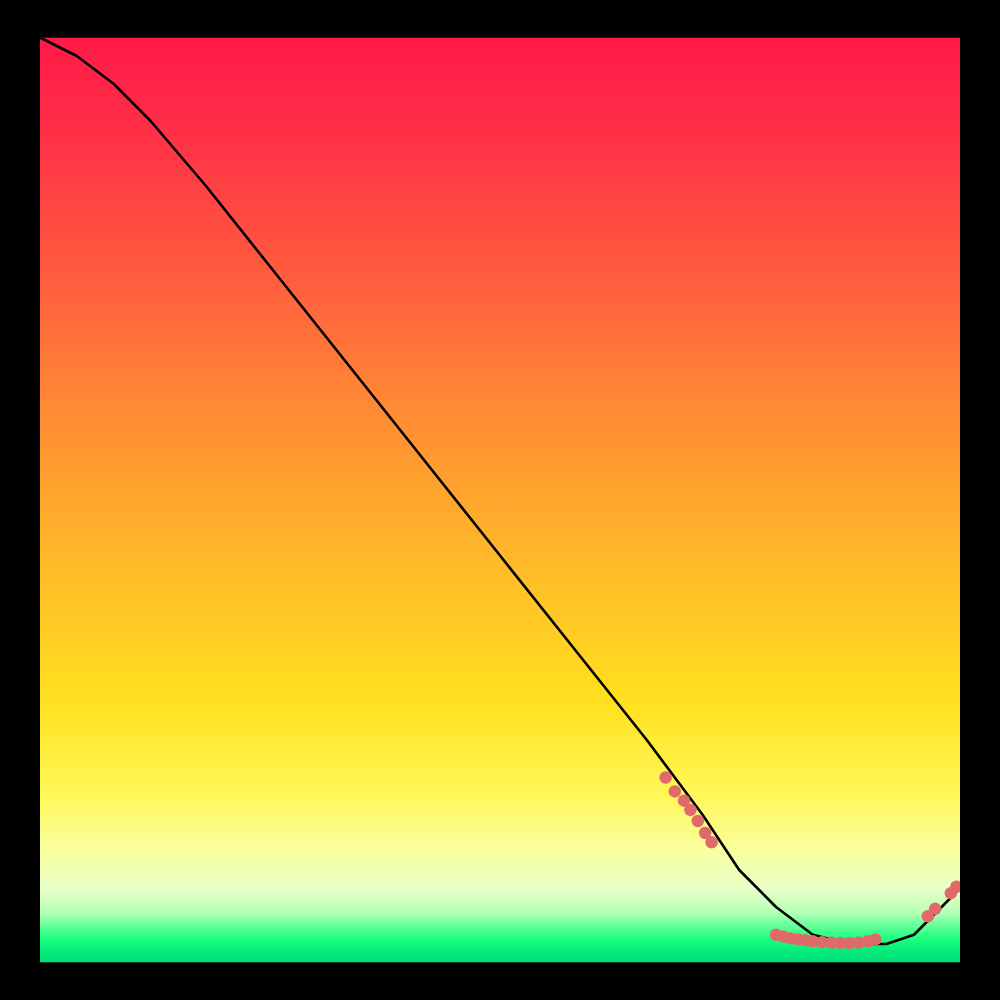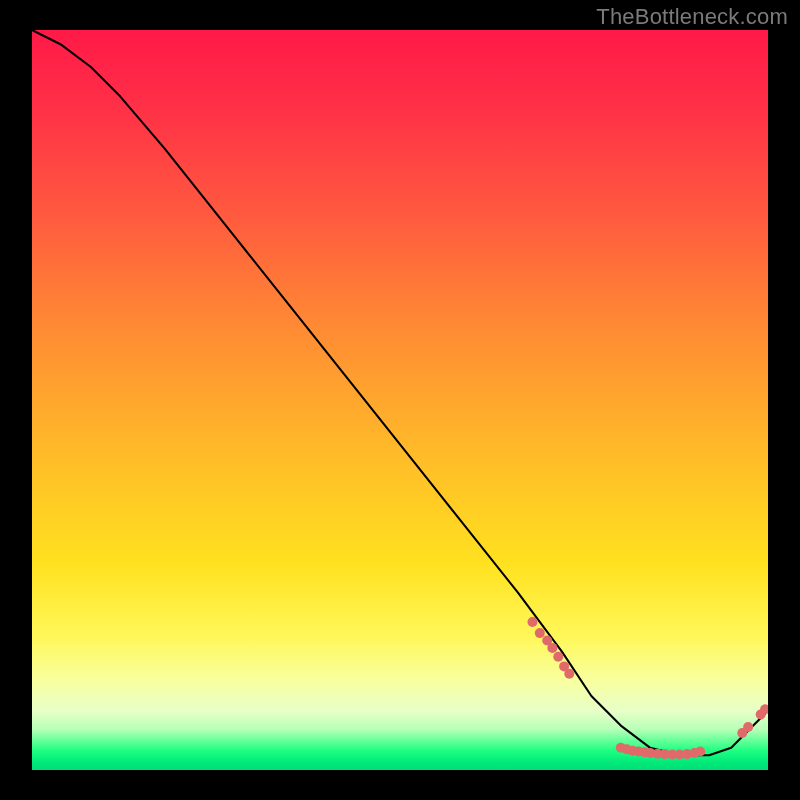--- a/index.html
+++ b/index.html
@@ -72,21 +72,20 @@
   }
   .marker {
     fill: #e06a6a;
     stroke: none;
   }
 </style>
 </head>
 <body>
 
 <div class="frame">
-  <div class="watermark">TheBottleneck.com</div>
 
   <div class="plot-area">
     <div class="gradient-bg"></div>
     <svg class="curve" viewBox="0 0 736 740" preserveAspectRatio="none">
       <path id="curve-path" class="curve-path" d="M0.00 0.00 L29.44 14.80 L58.88 37.00 L88.32 66.60 L132.48 118.40 L191.36 192.40 L250.24 266.40 L309.12 340.40 L368.00 414.40 L426.88 488.40 L485.76 562.40 L529.92 621.60 L559.36 666.00 L588.80 695.60 L618.24 717.80 L647.68 725.20 L677.12 725.20 L699.20 717.80 L721.28 695.60 L736.00 680.80"></path>
       <g id="markers-group">
           <circle cx="500.48" cy="592.00" r="5" class="marker" fill="#e06a6a"></circle>
           <circle cx="507.84" cy="603.10" r="5" class="marker" fill="#e06a6a"></circle>
           <circle cx="515.20" cy="610.50" r="5" class="marker" fill="#e06a6a"></circle>
           <circle cx="520.35" cy="617.90" r="5" class="marker" fill="#e06a6a"></circle>

